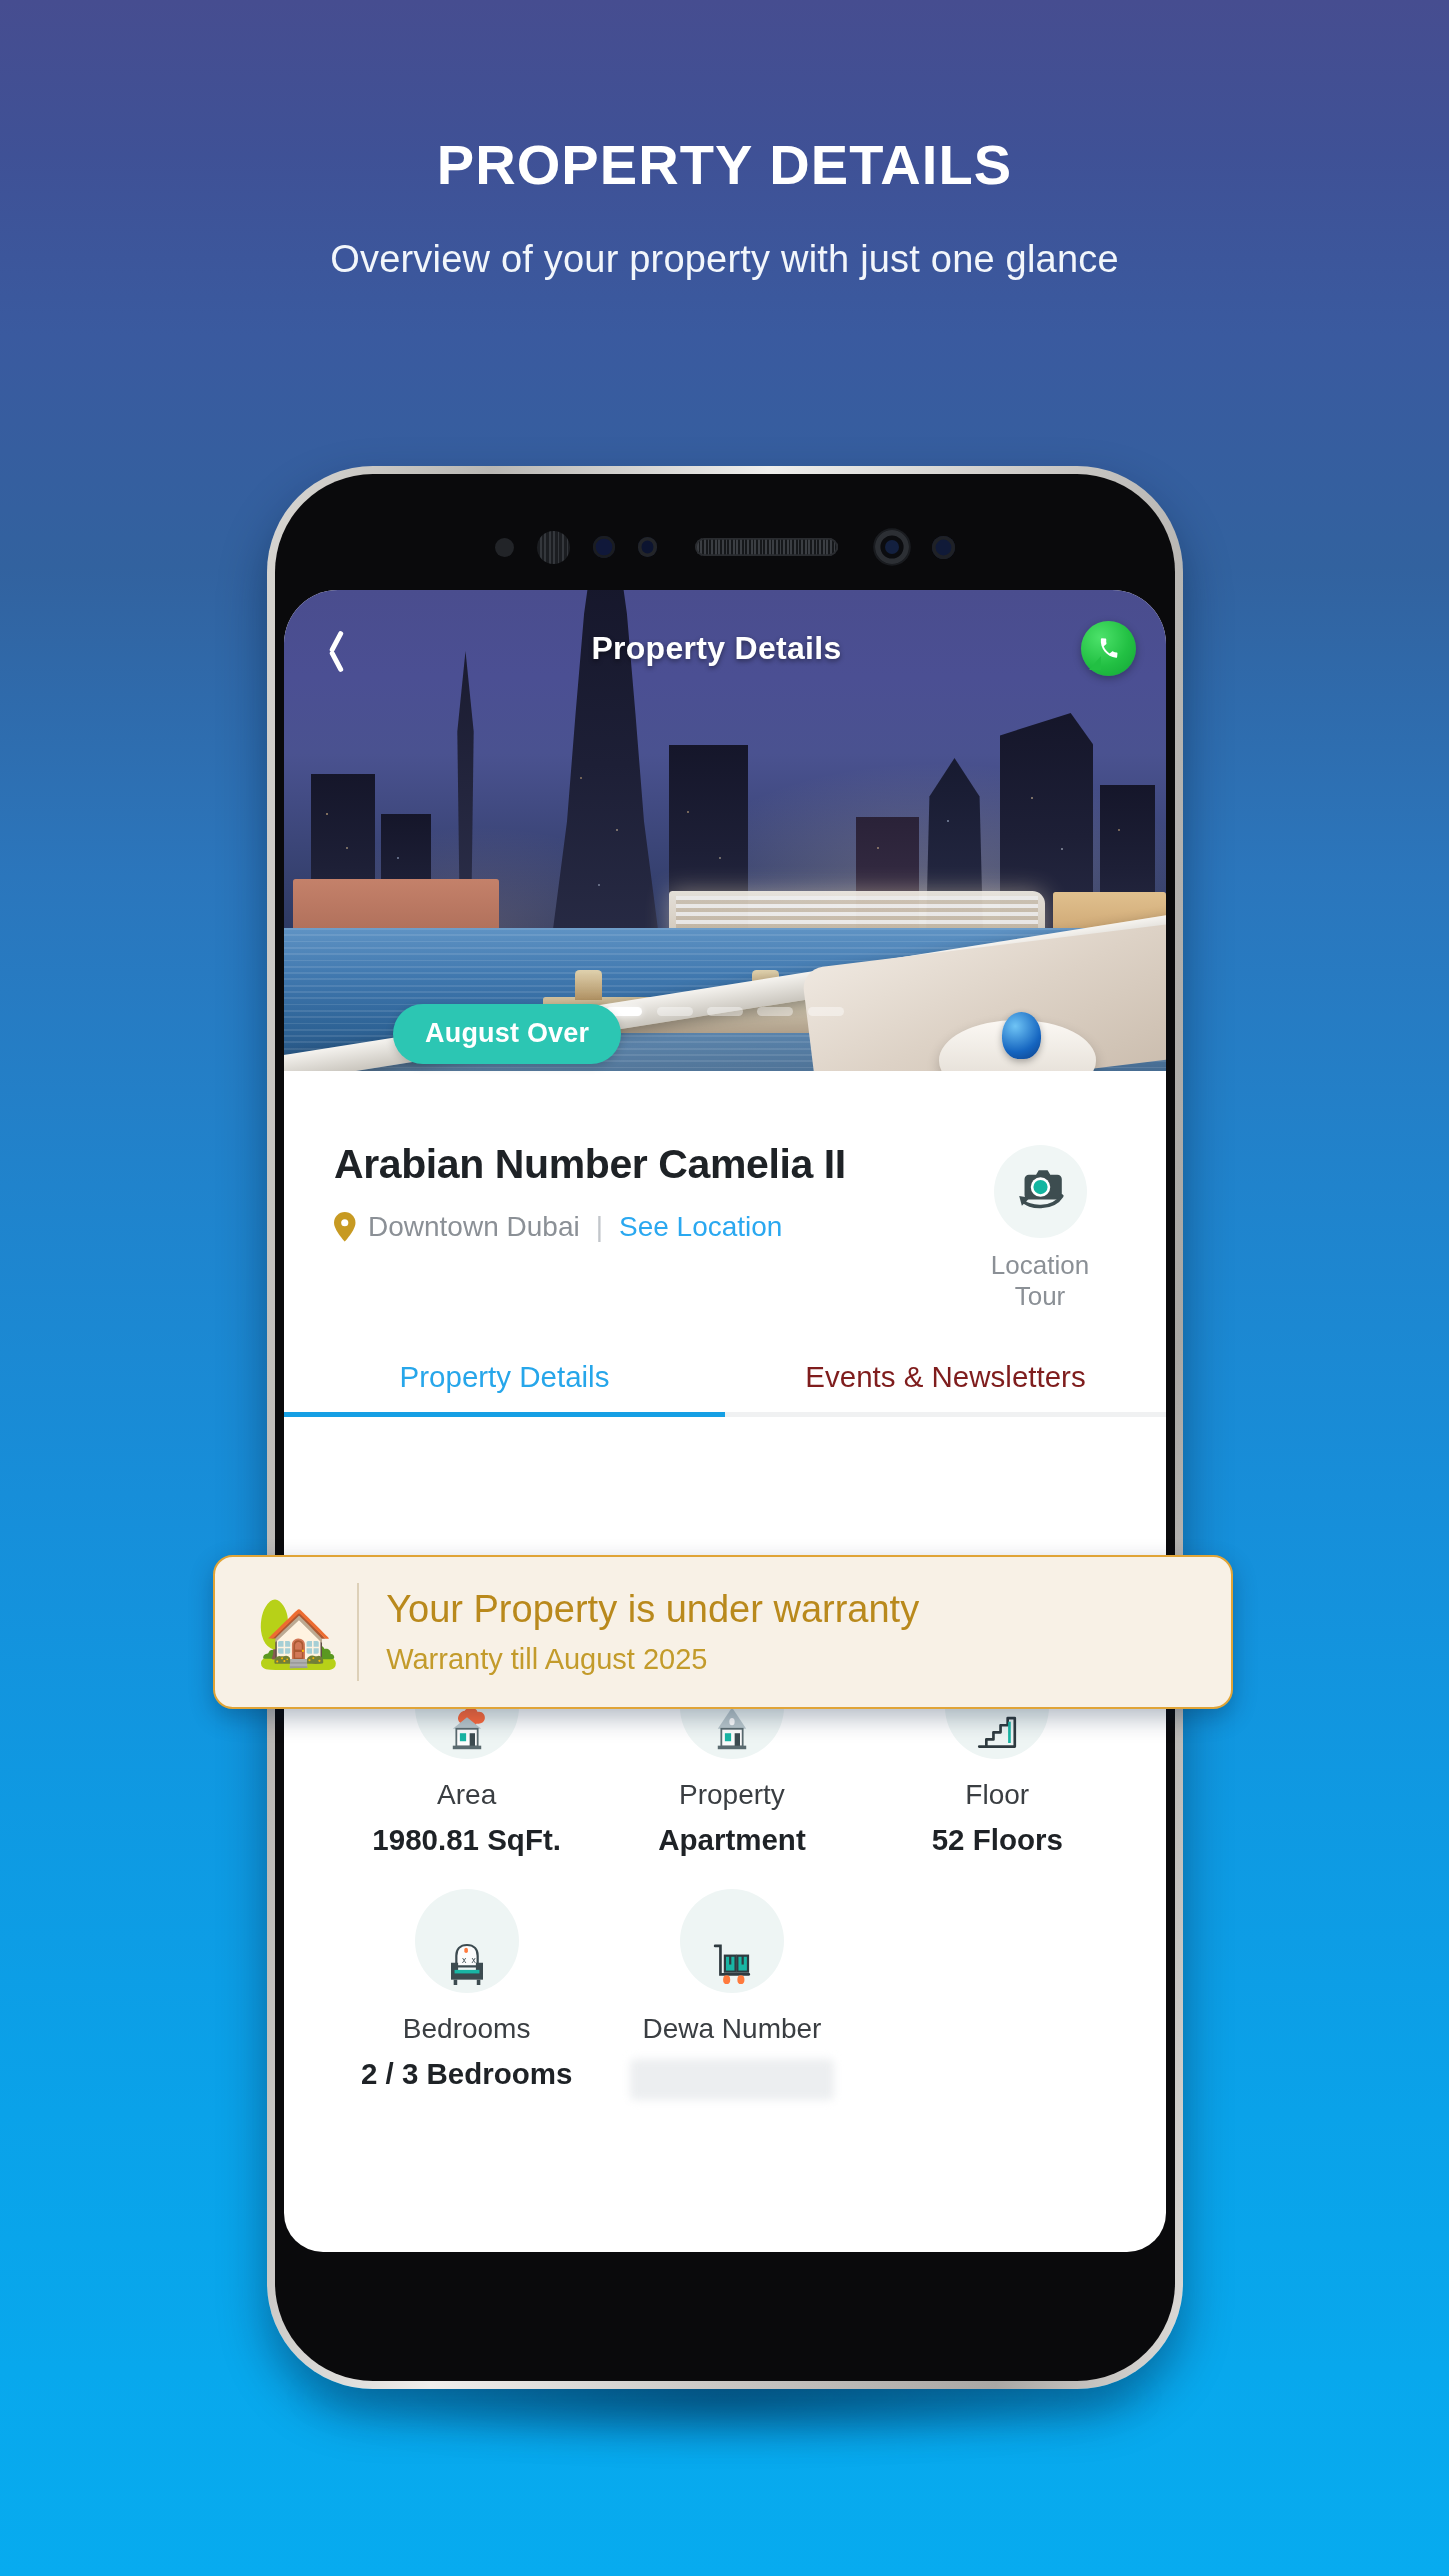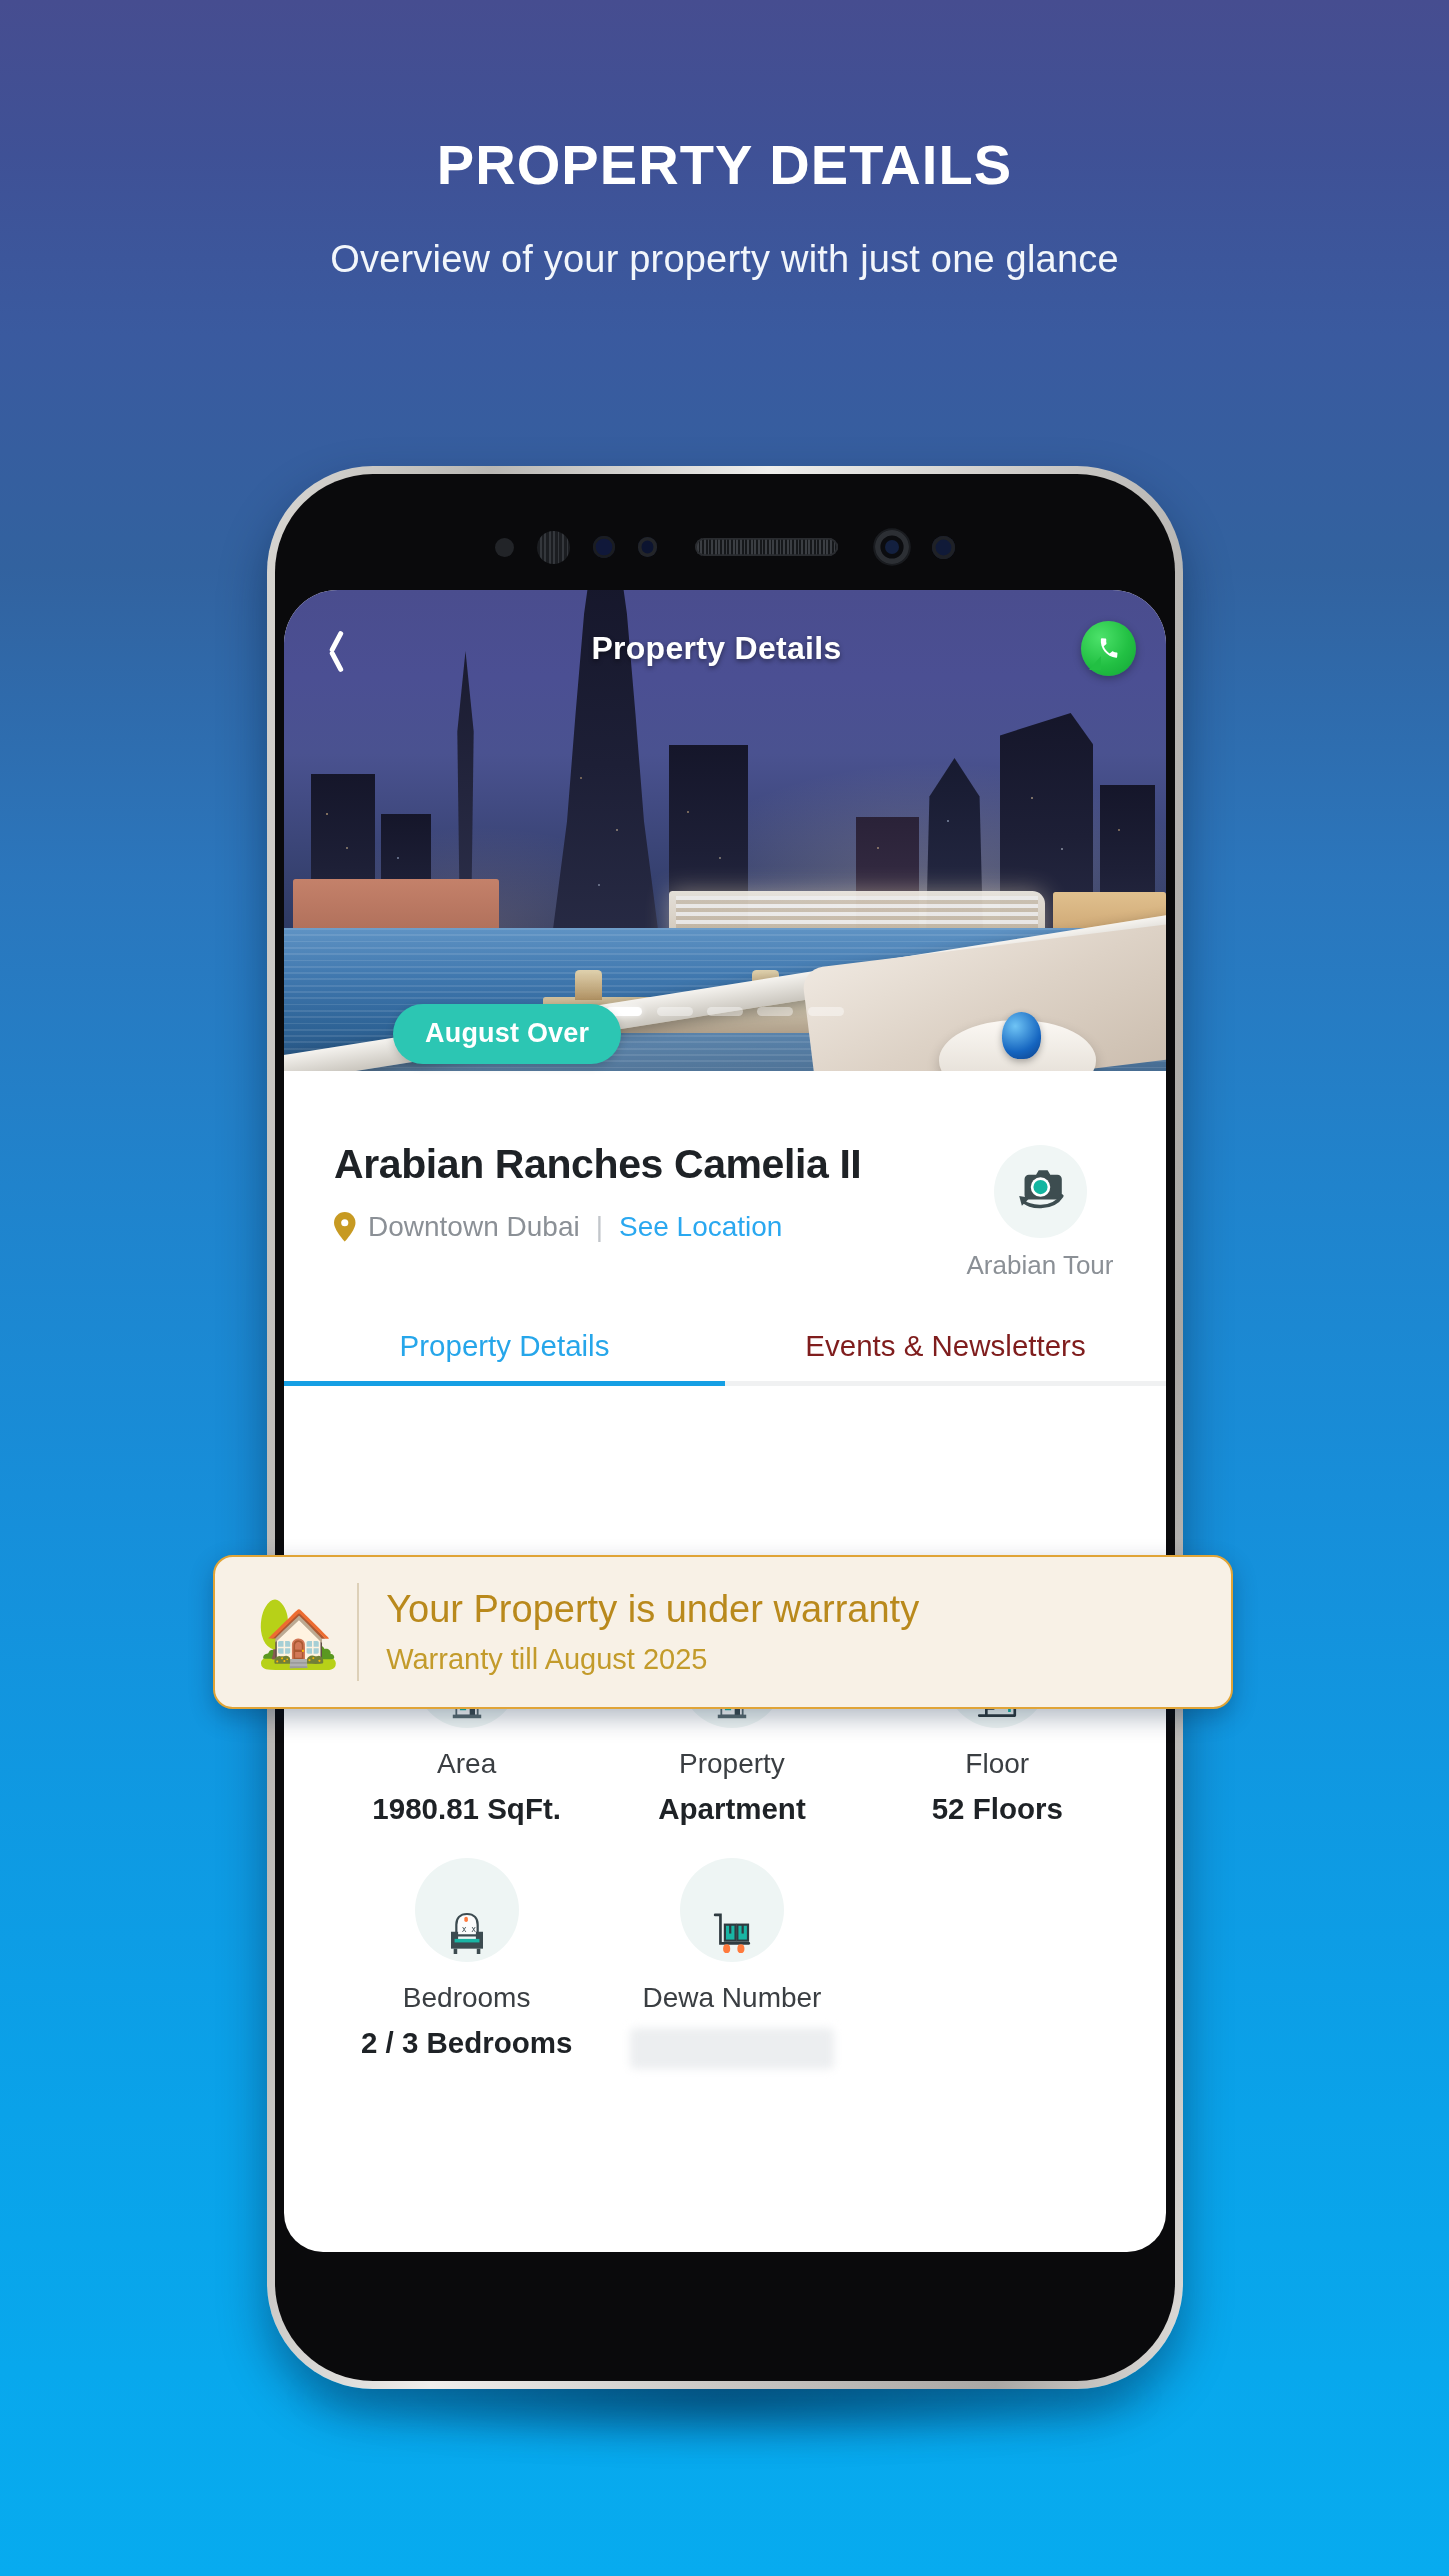--- a/index.html
+++ b/index.html
@@ -357,42 +357,42 @@
           <span class="pill"></span>
           <span class="pill"></span>
         </div>
       </div>
 
       <div class="badge-ho">August Over</div>
 
       <div class="sheet">
         <div class="title-row">
           <div class="title-left">
-            <div class="prop-name">Arabian Ranches Camelia II</div>
+            <div class="prop-name">Arabian Number Camelia II</div>
             <div class="loc-row">
               <svg class="pin" viewBox="0 0 24 33">
                 <path fill="#c79a22" d="M12 0C5.4 0 0 5.4 0 12c0 8.4 12 21 12 21s12-12.6 12-21c0-6.6-5.4-12-12-12z"></path>
                 <circle cx="12" cy="12" r="4" fill="#ffffff"></circle>
               </svg>
               <span class="loc-text">Downtown Dubai</span>
               <span class="sep">|</span>
               <span class="see-loc">See Location</span>
             </div>
           </div>
           <div class="vt">
             <div class="vt-circle">
               <svg width="59" height="55" viewBox="0 0 66 62">
                 <path fill="#3d4d50" d="M20 12h8l3-5h10l3 5h8a5 5 0 0 1 5 5v18a5 5 0 0 1-5 5H20a5 5 0 0 1-5-5V17a5 5 0 0 1 5-5z"></path>
                 <circle cx="33" cy="26" r="11" fill="#ffffff"></circle>
                 <circle cx="33" cy="26" r="8" fill="#13b5a0"></circle>
                 <path fill="none" stroke="#3d4d50" stroke-width="4" stroke-linecap="round" d="M13 41c6 9 34 11 44 -5"></path>
                 <path fill="#3d4d50" d="M9 36l12 2-9 9z"></path>
               </svg>
             </div>
-            <div class="vt-label">Arabian Tour</div>
+            <div class="vt-label">Location Tour</div>
           </div>
         </div>
 
         <div class="tabs">
           <div class="tab active">Property Details</div>
           <div class="tab idle">Events &amp; Newsletters</div>
           <div class="tab-track"></div>
           <div class="tab-ind"></div>
         </div>
 

